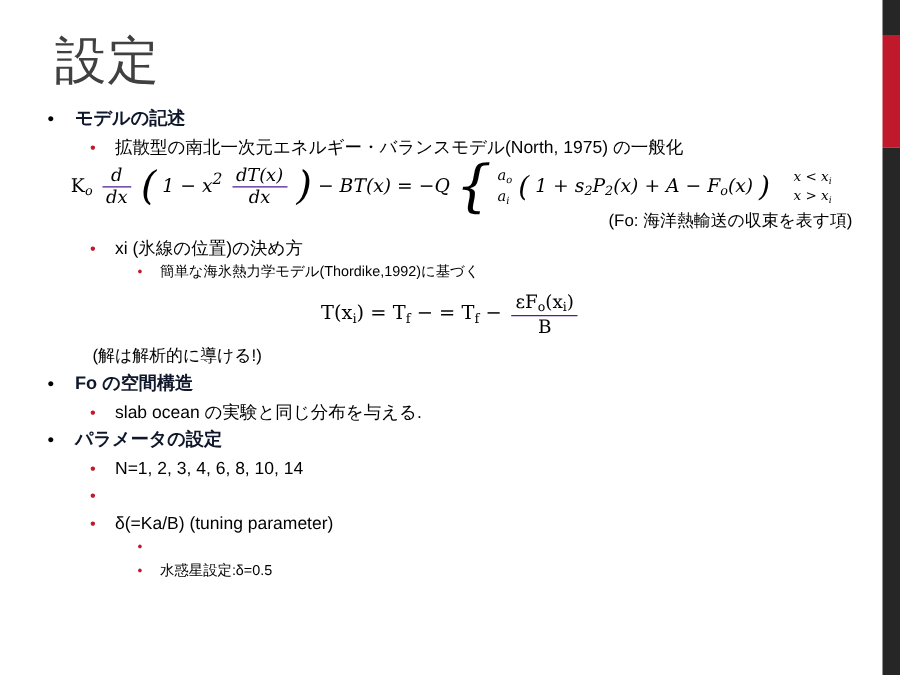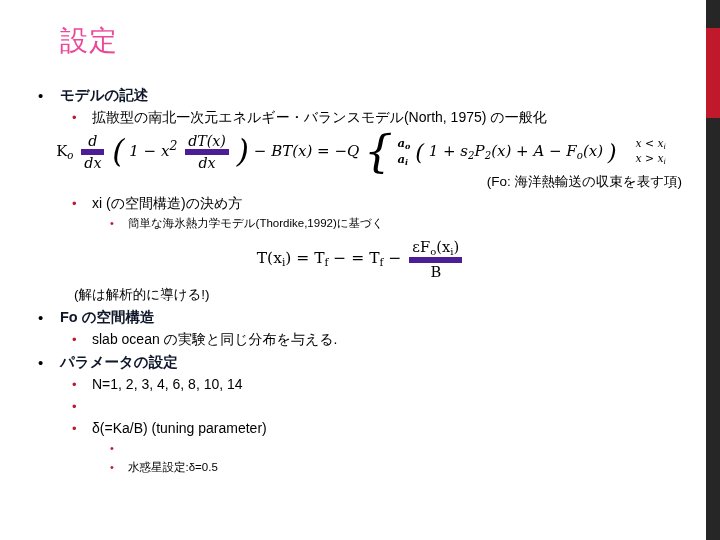--- a/index.html
+++ b/index.html
@@ -40,26 +40,25 @@
   .edge-bar.black-bottom {
     top: 118px;
     height: 422px;
     background: #262626;
   }
 
   .title {
     position: absolute;
     left: 44px;
     top: 26px;
-    font-size: 28px;
-    color: #ec4899;
+    font-size: 41px;
+    color: #404040;
     letter-spacing: 1px;
     font-weight: normal;
     line-height: 1.1;
-    margin-left: 16px;
   }
 
   .content {
     position: absolute;
     left: 36px;
     top: 82px;
     width: 650px;
   }
 
   .bullet-row {
@@ -150,21 +149,21 @@
   }
 
   .sub { font-size: 0.68em; vertical-align: -0.28em; }
   .frac {
     display: inline-block;
     vertical-align: middle;
     text-align: center;
     margin: 0 3px;
   }
   .frac .num { display: block; padding: 0 3px; font-size: 0.95em; }
-  .frac .den { display: block; border-top: 6px solid #4c1d95; padding: 0 3px; font-size: 0.95em; }
+  .frac .den { display: block; border-top: 1px solid #4c1d95; padding: 0 3px; font-size: 0.95em; }
   .big-paren {
     display: inline-block;
     font-size: 2.1em;
     vertical-align: middle;
     line-height: 0.75;
     font-family: "DejaVu Serif", serif;
   }
   .mid-paren {
     display: inline-block;
     font-size: 1.5em;
@@ -177,21 +176,20 @@
     line-height: 0.55;
     vertical-align: middle;
     font-family: "DejaVu Serif", serif;
   }
   .cases {
     display: inline-block;
     vertical-align: middle;
     text-align: left;
     font-size: 0.78em;
     line-height: 1.25;
-    font-weight: bold;
   }
   .eq1 {
     font-size: 15px;
     font-style: italic;
   }
   .eq1 .up { font-style: normal; }
   .eq2 {
     font-size: 15.5px;
   }
   .cases-right {
@@ -254,21 +252,21 @@
           <span>x &lt; x</span><span class="sub">i</span><br>
           <span>x &gt; x</span><span class="sub">i</span>
         </span>
       </span>
     </div>
 
     <div class="note-right">(Fo: 海洋熱輸送の収束を表す項)</div>
 
     <div class="bullet-row lvl2">
       <span class="marker">•</span>
-      <span class="text">xi (の空間構造)の決め方</span>
+      <span class="text">xi (氷線の位置)の決め方</span>
     </div>
 
     <div class="bullet-row lvl3">
       <span class="marker">•</span>
       <span class="text">簡単な海氷熱力学モデル(Thordike,1992)に基づく</span>
     </div>
 
     <div class="eq eq2">
       <span class="eq-img">
         <span>T</span><span>(x</span><span class="sub">i</span><span>) = T</span><span class="sub">f</span>

